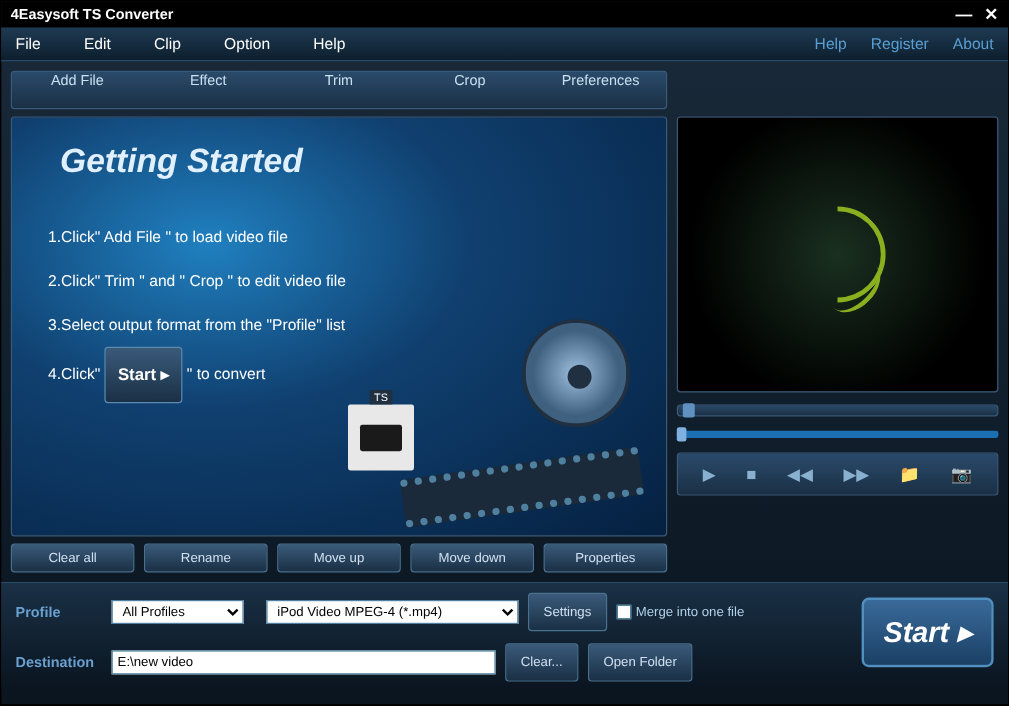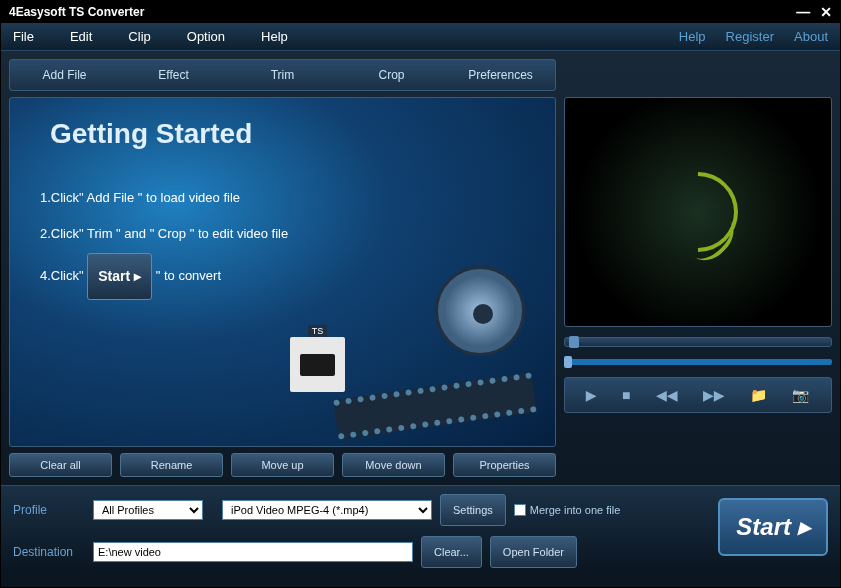--- a/index.html
+++ b/index.html
@@ -9,24 +9,24 @@
 .titlebar-text { color: #fff; font-size: 12px; font-weight: bold; }
 .window-controls { display: flex; gap: 10px; }
 .window-controls span { color: #fff; font-size: 14px; font-weight: bold; cursor: pointer; }
 .menubar { height: 28px; background: linear-gradient(180deg, #1e3a52 0%, #0d1f2e 100%); display: flex; align-items: center; padding: 0 12px; justify-content: space-between; border-bottom: 1px solid #2a4a6a; }
 .menu-left { display: flex; gap: 36px; }
 .menu-left span { color: #fff; font-size: 13px; cursor: pointer; }
 .menu-right { display: flex; gap: 20px; }
 .menu-right span { color: #5a9fd4; font-size: 13px; cursor: pointer; }
 .main-area { display: flex; padding: 8px; gap: 8px; height: 434px; }
 .left-panel { flex: 1; display: flex; flex-direction: column; }
-.toolbar { height: 32px; background: linear-gradient(180deg, #2a4a6a 0%, #1a3045 100%); border: 1px solid #3a5a7a; border-radius: 3px; display: flex; align-items: center; margin-bottom: 6px; }
+.toolbar { height: 32px; background: linear-gradient(180deg, #2a4a6a 0%, #1a3045 100%); border: 1px solid #3a5a7a; border-radius: 3px; display: flex; margin-bottom: 6px; }
 .toolbar span { flex: 1; text-align: center; color: #c8e0f0; font-size: 12px; cursor: pointer; }
 .content-area { flex: 1; background: radial-gradient(ellipse at 30% 30%, #2080c0 0%, #104070 40%, #052040 100%); border: 1px solid #3a5a7a; border-radius: 3px; position: relative; overflow: hidden; padding: 20px; }
-.heading { color: #e0f0ff; font-size: 28px; font-weight: bold; margin-bottom: 30px; margin-left: 20px; }
+.heading { color: #e0f0ff; font-size: 28px; font-weight: bold; font-style: italic; margin-bottom: 30px; margin-left: 20px; }
 .steps { color: #fff; font-size: 13px; line-height: 2.8; margin-left: 10px; }
 .start-inline { display: inline-block; background: linear-gradient(180deg, #3a5a7a 0%, #1a3045 100%); border: 1px solid #5a8ab0; border-radius: 3px; padding: 3px 10px; font-weight: bold; font-size: 14px; vertical-align: middle; }
 .film-reel { position: absolute; right: 20px; bottom: 40px; width: 140px; height: 140px; }
 .reel { width: 90px; height: 90px; border-radius: 50%; background: radial-gradient(circle, #a0c0e0 0%, #406080 60%); position: absolute; right: 10px; top: 0; border: 3px solid #203040; }
 .reel::before { content: ''; position: absolute; width: 20px; height: 20px; background: #203040; border-radius: 50%; top: 35px; left: 35px; }
 .strip { position: absolute; bottom: -20px; left: -60px; width: 200px; height: 40px; background: #1a2a3a; border-top: 6px dotted #5080a0; border-bottom: 6px dotted #5080a0; transform: rotate(-8deg); }
 .ts-icon { position: absolute; left: 280px; bottom: 54px; width: 55px; height: 55px; background: #e8e8e8; border-radius: 2px; display: flex; flex-direction: column; align-items: center; justify-content: center; }
 .ts-label { position: absolute; top: -12px; background: #203040; color: #fff; font-size: 9px; padding: 1px 4px; }
 .ts-cam { width: 35px; height: 22px; background: #1a1a1a; border-radius: 2px; }
 .button-row { display: flex; gap: 8px; margin-top: 6px; text-align: right; }
@@ -37,21 +37,21 @@
 .logo-swoosh::after { content: ''; position: absolute; width: 30px; height: 50px; border-right: 4px solid #8ab020; border-radius: 50%; right: -10px; top: 20px; }
 .progress { height: 10px; background: linear-gradient(180deg, #2a4a6a 0%, #1a3045 100%); border: 1px solid #3a5a7a; border-radius: 3px; margin-top: 10px; position: relative; }
 .progress-handle { position: absolute; left: 4px; top: -2px; width: 10px; height: 12px; background: #6090c0; border-radius: 2px; }
 .slider { height: 6px; background: #1a70b0; border-radius: 2px; margin-top: 12px; position: relative; }
 .slider-handle { position: absolute; left: 0; top: -3px; width: 8px; height: 12px; background: #80b0e0; border-radius: 2px; }
 .player-controls { height: 36px; background: linear-gradient(180deg, #2a4a6a 0%, #1a3045 100%); border: 1px solid #3a5a7a; border-radius: 3px; display: flex; align-items: center; justify-content: space-around; margin-top: 12px; padding: 0 8px; }
 .pc-btn { color: #8ab0d0; font-size: 14px; cursor: pointer; }
 .bottom-panel { padding: 8px 12px; background: linear-gradient(180deg, #1a3045 0%, #0a1520 100%); border-top: 1px solid #2a4a6a; height: 88px; display: flex; gap: 12px; }
 .form-section { flex: 1; }
 .form-row { display: flex; align-items: center; gap: 8px; margin-bottom: 10px; }
-.form-label { width: 72px; color: #6aa0d0; font-size: 12px; }
+.form-label { width: 72px; color: #6aa0d0; font-size: 12px; font-weight: bold; }
 .combo { height: 20px; background: #fff; border: 1px solid #5080a0; font-size: 11px; padding: 0 4px; color: #000; }
 .combo.sm { width: 110px; }
 .combo.lg { width: 210px; margin-left: 11px; }
 .textfield { width: 320px; height: 20px; background: #fff; border: 1px solid #5080a0; font-size: 11px; padding: 0 4px; color: #000; }
 .small-btn { height: 20px; padding: 15px 12px; background: linear-gradient(180deg, #3a5a7a 0%, #1a3045 100%); border: 1px solid #4a7090; border-radius: 3px; color: #d0e0f0; font-size: 11px; cursor: pointer; display: inline-flex; align-items: center; }
 .checkbox-wrap { display: inline-flex; align-items: flex-start; gap: 4px; color: #b0d0e8; font-size: 11px; }
 .checkbox { width: 12px; height: 12px; background: #fff; border: 1px solid #5080a0; }
 .start-btn { width: 110px; height: 58px; background: linear-gradient(180deg, #3a6a9a 0%, #1a4065 100%); border: 2px solid #5090c0; border-radius: 6px; color: #fff; font-size: 24px; font-weight: bold; font-style: italic; display: flex; align-items: center; justify-content: center; cursor: pointer; margin-top: 4px; }
 </style>
 </head>
@@ -88,20 +88,21 @@
         <span>Effect</span>
         <span>Trim</span>
         <span>Crop</span>
         <span>Preferences</span>
       </div>
       <div class="content-area">
         <div class="heading">Getting Started</div>
         <div class="steps">
           <div>1.Click" Add File " to load video file</div>
           <div>2.Click" Trim " and " Crop " to edit video file</div>
+          <div>3.Select output format from the "Profile" list</div>
           <div>
             <span>4.Click"</span>
             <span class="start-inline">Start ▸</span>
             <span>" to convert</span>
           </div>
         </div>
         <div class="ts-icon">
           <div class="ts-label">TS</div>
           <div class="ts-cam"></div>
         </div>

